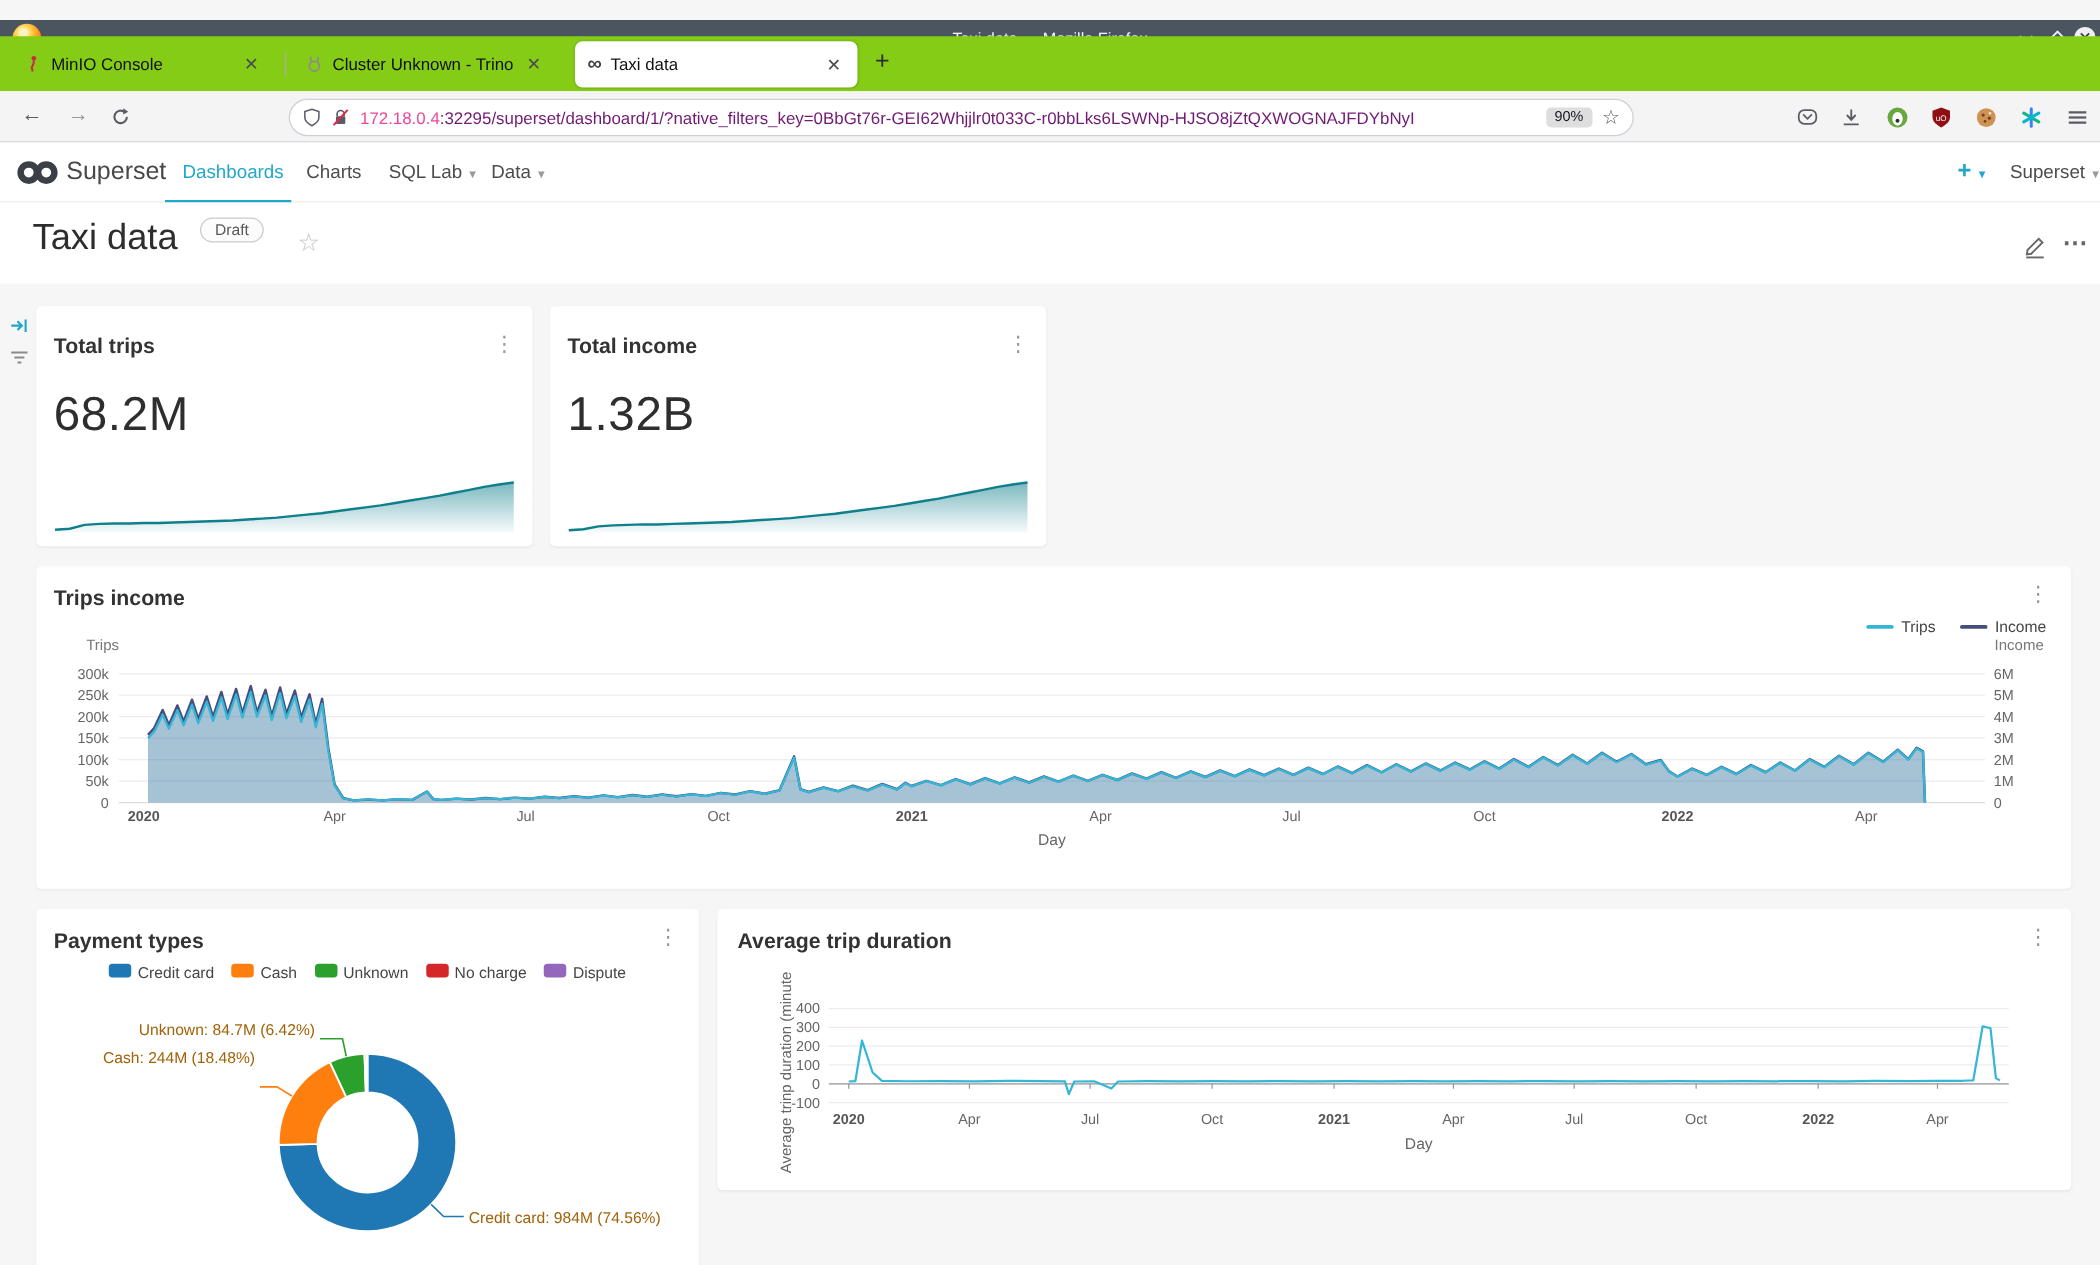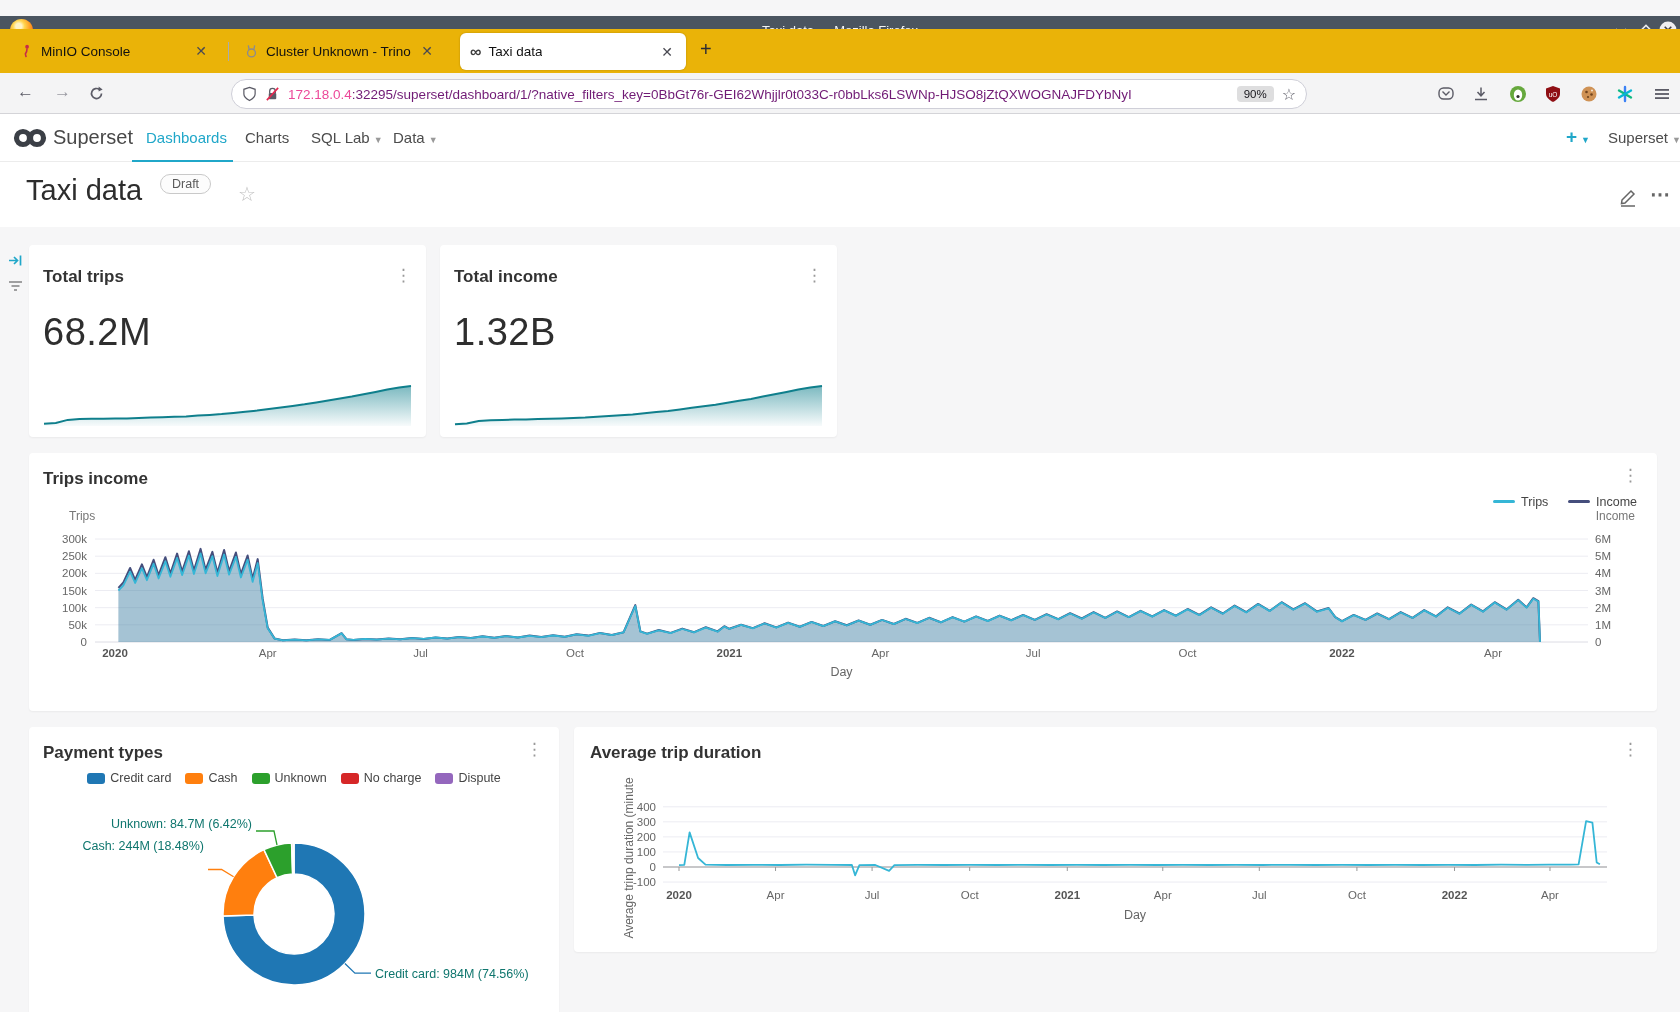--- a/index.html
+++ b/index.html
@@ -3,21 +3,21 @@
 <meta charset="utf-8">
 <style>
 *{margin:0;padding:0;box-sizing:border-box}
 html,body{width:1680px;height:1012px;overflow:hidden}
 body{font-family:"Liberation Sans",sans-serif;background:#f6f6f7;position:relative;font-size:13px;color:#333}
 .abs{position:absolute}
 .titlebar{left:0;top:16px;width:1680px;height:29px;background:#4b5560;color:#f4f5f6}
 .title-text{left:0;right:0;top:7px;text-align:center;font-size:13px}
 .fxlogo{left:10px;top:3px;width:23px;height:23px;border-radius:50%;background:radial-gradient(circle at 38% 32%,#fff3c4 0 14%,#ffd54f 28%,#ff9a1f 55%,#f3641f 80%,#e8451f 100%)}
 .winbtn{top:6px;width:18px;height:18px}
-.tabbar{left:0;top:29px;width:1680px;height:44px;background:#eab308}
+.tabbar{left:0;top:29px;width:1680px;height:44px;background:#84cc16}
 .tab{top:0;height:44px;display:flex;align-items:center;gap:7px;padding:0 10px;color:#111}
 .tab.active{top:4px;height:37px;background:#fff;border-radius:6px;box-shadow:0 0 2px rgba(0,0,0,.25)}
 .tab-label{font-size:13.5px;white-space:nowrap;overflow:hidden}
 .tab-close{margin-left:auto;color:#4a4a52;font-size:14px;padding:0 3px;cursor:default}
 .tab-sep{top:13px;width:1px;height:19px;background:#a9abb0}
 .newtab{top:9px;font-size:20px;color:#2b2b33}
 .toolbar{left:0;top:73px;width:1680px;height:41px;background:#f4f4f5;border-bottom:1px solid #d4d4d8}
 .navbtn{top:9px;font-size:17px;color:#5b5b66}
 .urlbar{left:231px;top:6px;width:1076px;height:30px;background:#fff;border:1px solid #cfcfd8;border-radius:15px;display:flex;align-items:center;padding:0 10px;gap:8px}
 .urltext{font-size:13.5px;white-space:nowrap;overflow:hidden;flex:1}
@@ -32,23 +32,23 @@
 .page-title{font-size:29px;color:#2d2d2d;font-weight:400}
 .draft-badge{border:1px solid #c9c9c9;background:#fcfcfc;color:#5a5a5a;font-size:12.5px;border-radius:11px;padding:2px 11px}
 .card{position:absolute;background:#fff;border-radius:4px;box-shadow:0 1px 2px rgba(0,0,0,.05)}
 .card-title{font-size:17px;font-weight:700;color:#333}
 .kebab{color:#999;font-size:17px;line-height:1}
 .bignum{font-size:38px;color:#2e2e2e;letter-spacing:.5px}
 svg text{font-family:"Liberation Sans",sans-serif}
 .legend-line{display:inline-block;width:22px;height:3px;border-radius:2px;margin-right:6px;vertical-align:middle}
 .leg-label{font-size:12.5px;color:#454545;vertical-align:middle}
 .pay-legend{display:flex;justify-content:center;align-items:center;gap:14px}
-.pay-item{display:flex;align-items:center;gap:5px}
+.pay-item{display:flex;align-items:flex-start;gap:5px}
 .pay-swatch{width:18px;height:11px;border-radius:3px}
-.callout-label{position:absolute;font-size:12.5px;color:#0f766e;white-space:nowrap}
+.callout-label{position:absolute;font-size:12.5px;color:#a16207;white-space:nowrap}
 </style>
 </head>
 <body>
 
 <div class="abs titlebar">
   <div class="abs fxlogo"></div>
   <div class="abs title-text">Taxi data — Mozilla Firefox</div>
   <svg class="abs winbtn" style="left:1612px" viewBox="0 0 18 18">
       <polyline points="4,7 9,12 14,7" fill="none" stroke="#ededf0" stroke-width="1.7"></polyline>
     </svg>

